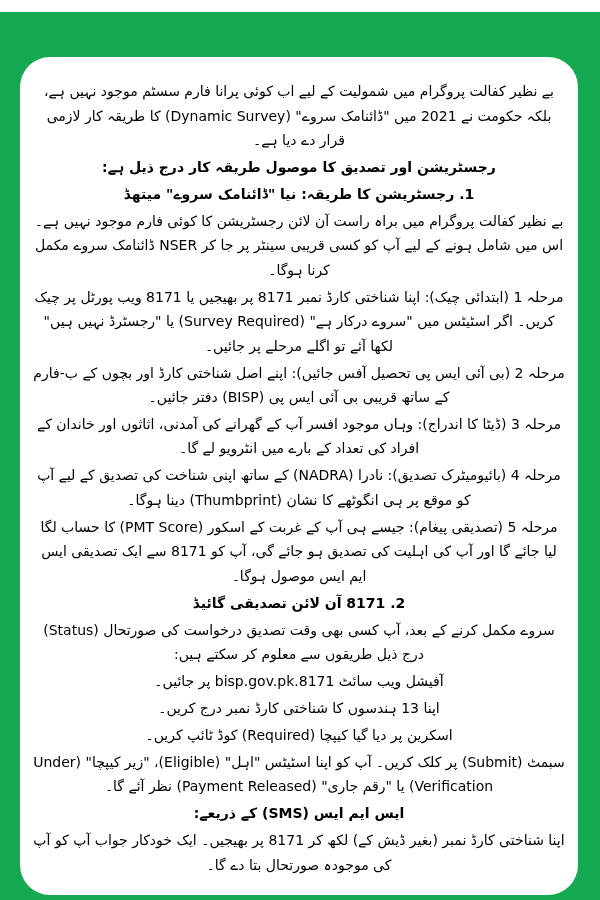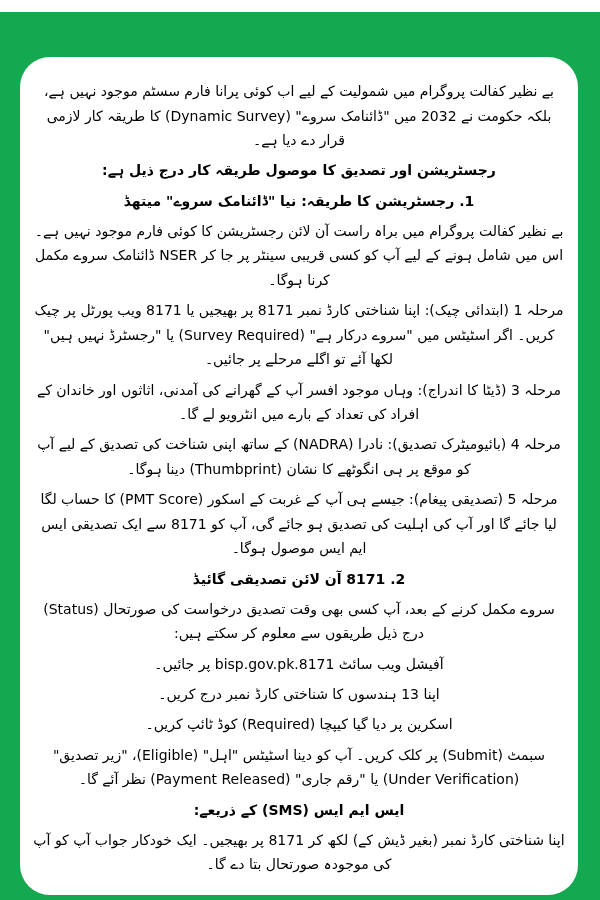--- a/index.html
+++ b/index.html
@@ -51,32 +51,33 @@
     font-weight: 700;
   }
 </style>
 </head>
 <body>
 
 <div class="page">
   <div class="frame">
     <div class="card">
       <div class="content">
-        <p class="para">بے نظیر کفالت پروگرام میں شمولیت کے لیے اب کوئی پرانا فارم سسٹم موجود نہیں ہے، بلکہ حکومت نے 2032 میں "ڈائنامک سروے" (Dynamic Survey) کا طریقہ کار لازمی قرار دے دیا ہے۔</p>
+        <p class="para">بے نظیر کفالت پروگرام میں شمولیت کے لیے اب کوئی پرانا فارم سسٹم موجود نہیں ہے، بلکہ حکومت نے 2021 میں "ڈائنامک سروے" (Dynamic Survey) کا طریقہ کار لازمی قرار دے دیا ہے۔</p>
         <p class="para heading">رجسٹریشن اور تصدیق کا موصول طریقہ کار درج ذیل ہے:</p>
         <p class="para heading">1. رجسٹریشن کا طریقہ: نیا "ڈائنامک سروے" میتھڈ</p>
         <p class="para">بے نظیر کفالت پروگرام میں براہ راست آن لائن رجسٹریشن کا کوئی فارم موجود نہیں ہے۔ اس میں شامل ہونے کے لیے آپ کو کسی قریبی سینٹر پر جا کر NSER ڈائنامک سروے مکمل کرنا ہوگا۔</p>
         <p class="para">مرحلہ 1 (ابتدائی چیک): اپنا شناختی کارڈ نمبر 8171 پر بھیجیں یا 8171 ویب پورٹل پر چیک کریں۔ اگر اسٹیٹس میں "سروے درکار ہے" (Survey Required) یا "رجسٹرڈ نہیں ہیں" لکھا آئے تو اگلے مرحلے پر جائیں۔</p>
+        <p class="para">مرحلہ 2 (بی آئی ایس پی تحصیل آفس جائیں): اپنے اصل شناختی کارڈ اور بچوں کے ب-فارم کے ساتھ قریبی بی آئی ایس پی (BISP) دفتر جائیں۔</p>
         <p class="para">مرحلہ 3 (ڈیٹا کا اندراج): وہاں موجود افسر آپ کے گھرانے کی آمدنی، اثاثوں اور خاندان کے افراد کی تعداد کے بارے میں انٹرویو لے گا۔</p>
         <p class="para">مرحلہ 4 (بائیومیٹرک تصدیق): نادرا (NADRA) کے ساتھ اپنی شناخت کی تصدیق کے لیے آپ کو موقع پر ہی انگوٹھے کا نشان (Thumbprint) دینا ہوگا۔</p>
         <p class="para">مرحلہ 5 (تصدیقی پیغام): جیسے ہی آپ کے غربت کے اسکور (PMT Score) کا حساب لگا لیا جائے گا اور آپ کی اہلیت کی تصدیق ہو جائے گی، آپ کو 8171 سے ایک تصدیقی ایس ایم ایس موصول ہوگا۔</p>
         <p class="para heading">2. 8171 آن لائن تصدیقی گائیڈ</p>
         <p class="para">سروے مکمل کرنے کے بعد، آپ کسی بھی وقت تصدیق درخواست کی صورتحال (Status) درج ذیل طریقوں سے معلوم کر سکتے ہیں:</p>
         <p class="para">آفیشل ویب سائٹ bisp.gov.pk.8171 پر جائیں۔</p>
         <p class="para">اپنا 13 ہندسوں کا شناختی کارڈ نمبر درج کریں۔</p>
         <p class="para">اسکرین پر دیا گیا کیپچا (Required) کوڈ ٹائپ کریں۔</p>
-        <p class="para">سبمٹ (Submit) پر کلک کریں۔ آپ کو دینا اسٹیٹس "اہل" (Eligible)، "زیر تصدیق" (Under Verification) یا "رقم جاری" (Payment Released) نظر آئے گا۔</p>
+        <p class="para">سبمٹ (Submit) پر کلک کریں۔ آپ کو اپنا اسٹیٹس "اہل" (Eligible)، "زیر کیپچا" (Under Verification) یا "رقم جاری" (Payment Released) نظر آئے گا۔</p>
         <p class="para heading">ایس ایم ایس (SMS) کے ذریعے:</p>
         <p class="para">اپنا شناختی کارڈ نمبر (بغیر ڈیش کے) لکھ کر 8171 پر بھیجیں۔ ایک خودکار جواب آپ کو آپ کی موجودہ صورتحال بتا دے گا۔</p>
       </div>
     </div>
   </div>
 </div>
 
 </body></html>

